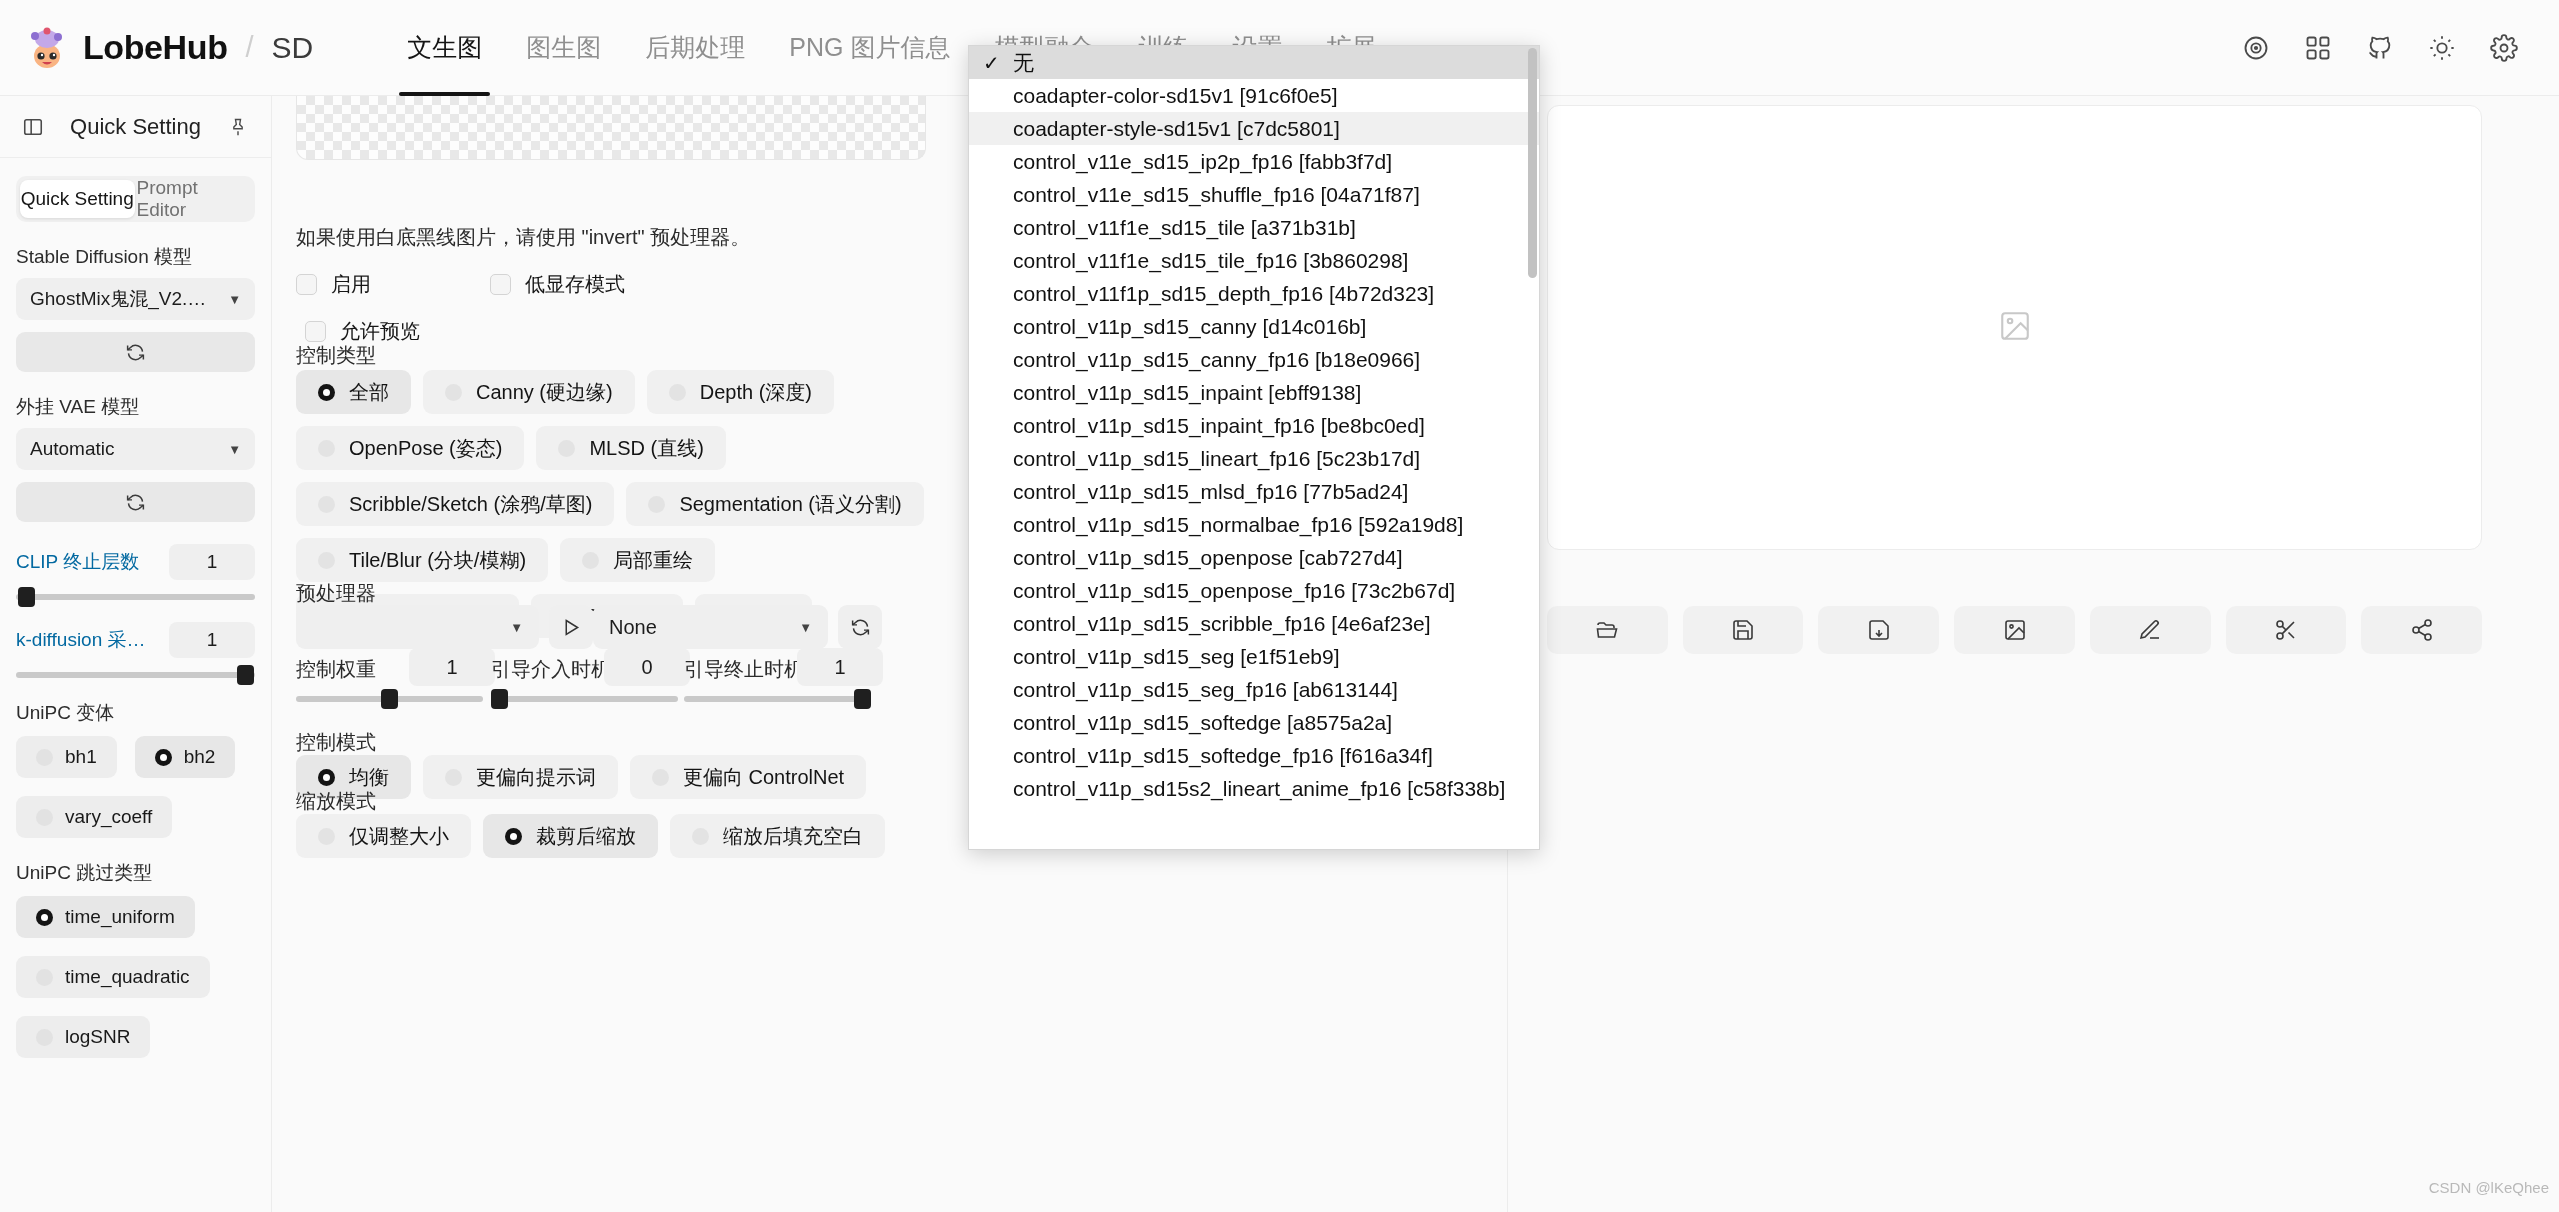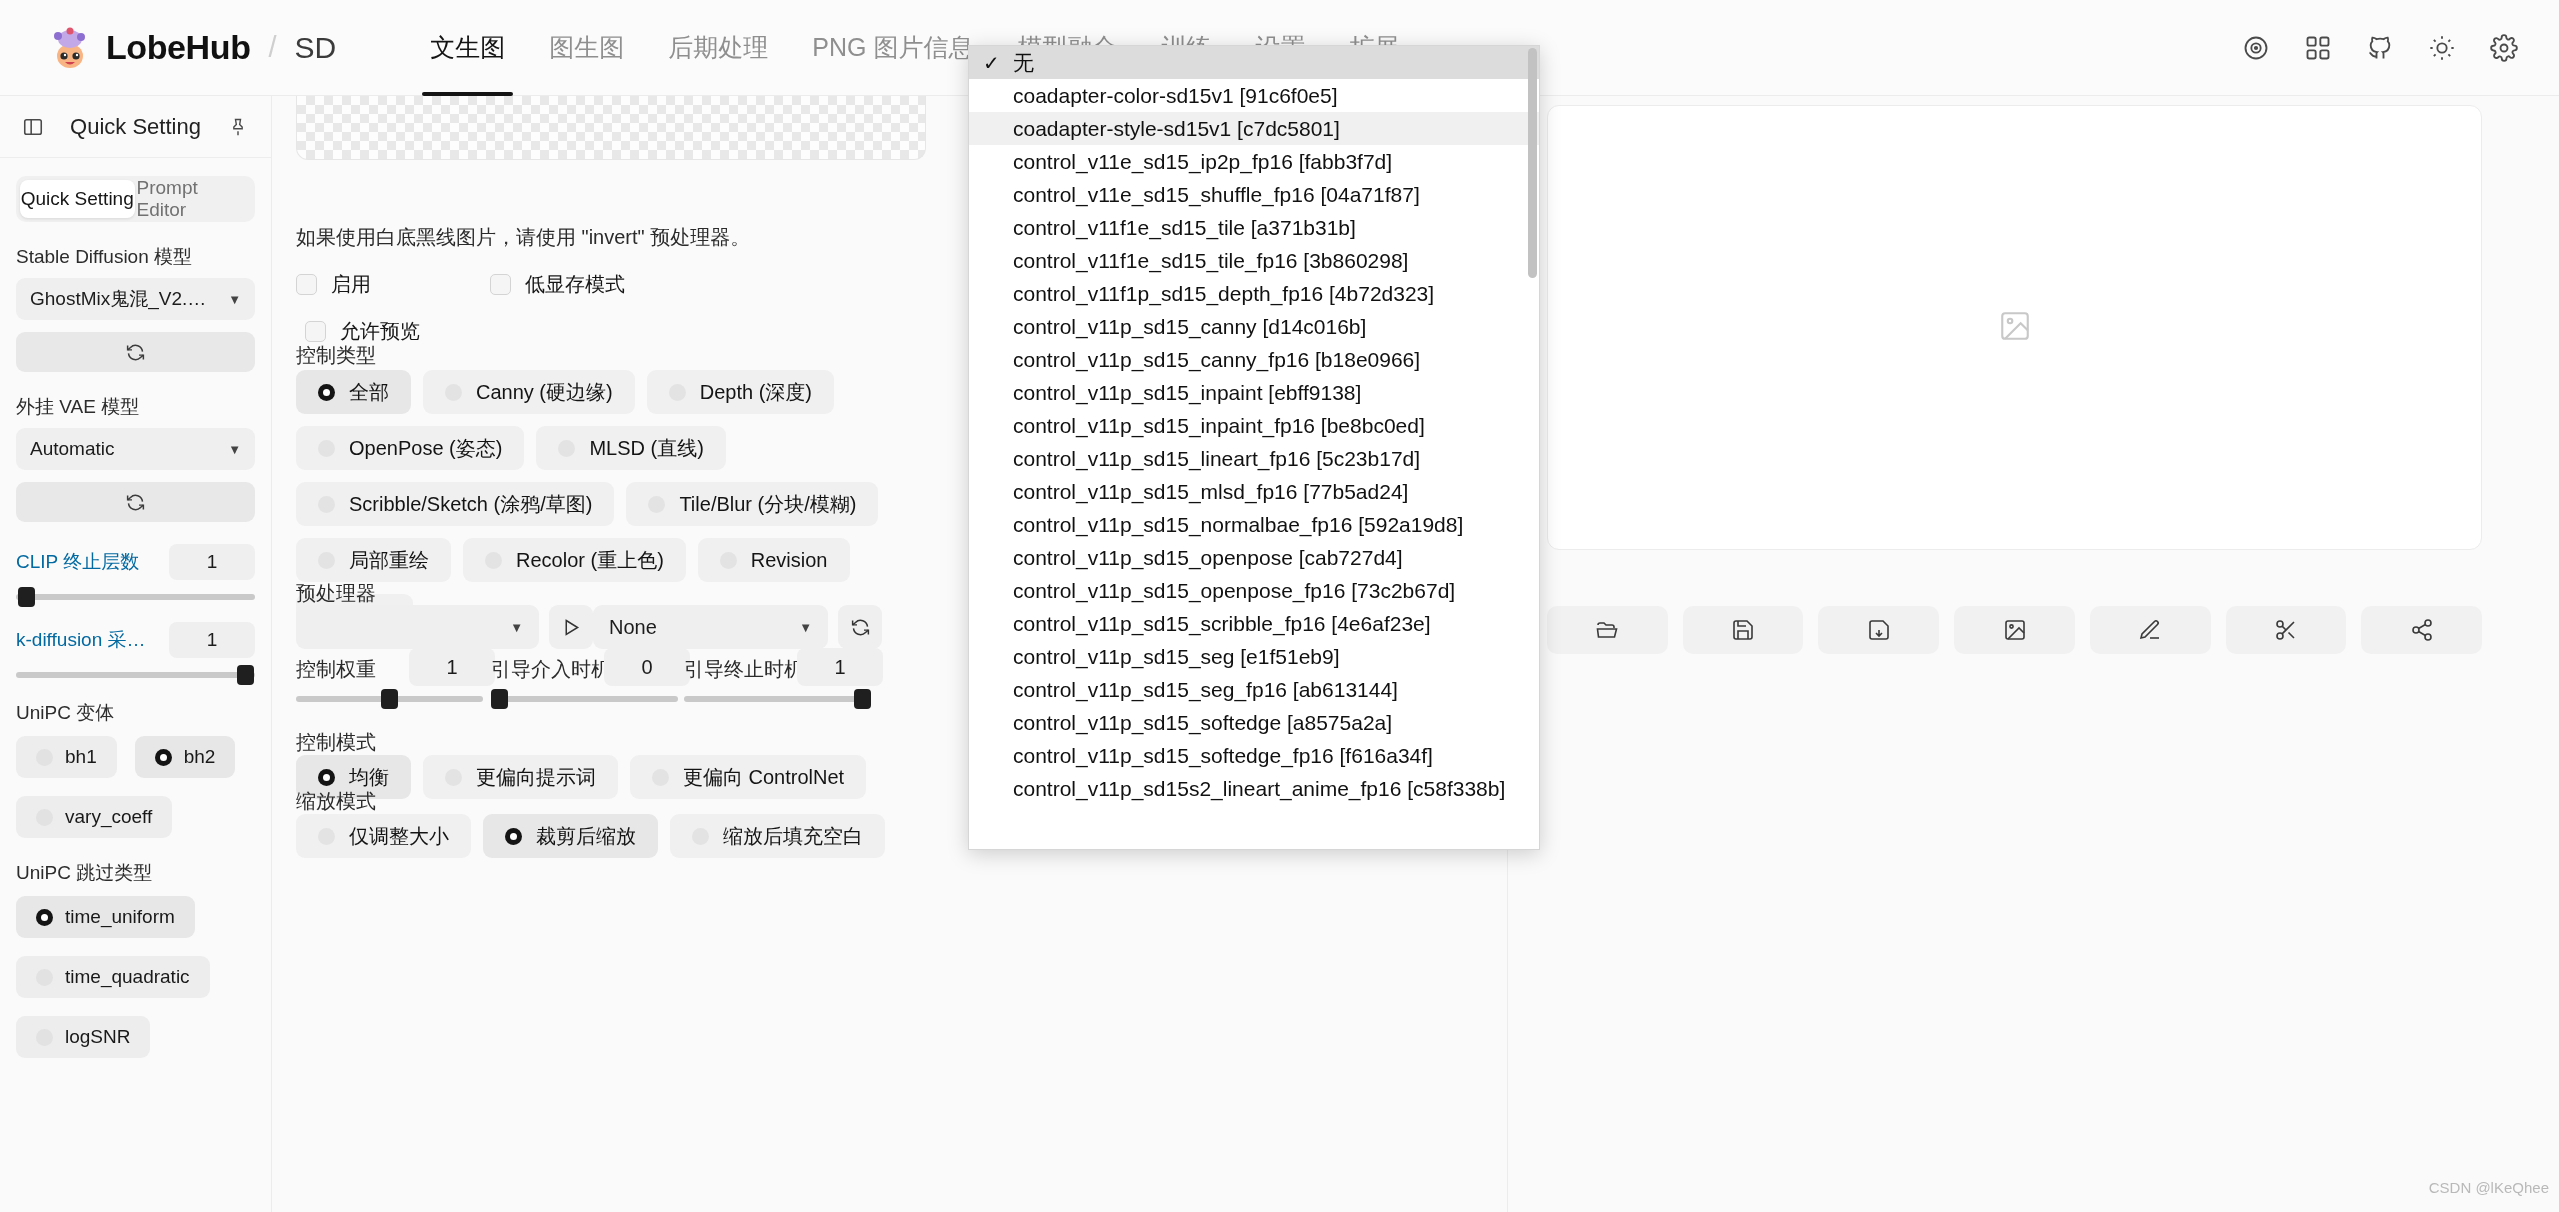--- a/index.html
+++ b/index.html
@@ -9,21 +9,21 @@
     background: #fafafa; overflow: hidden;
   }
   body { position: relative; }
 
   
   .header {
     position: absolute; top: 0; left: 0; width: 2559px; height: 96px;
     background: #fbfbfb; border-bottom: 1px solid #ececec;
     display: flex; align-items: center; z-index: 5;
   }
-  .brand { display: flex; align-items: center; padding-left: 48px; gap: 14px; }
+  .brand { display: flex; align-items: center; padding-left: 25px; gap: 14px; }
   .brand-logo { width: 44px; height: 44px; position: relative; }
   .brand-name { font-size: 34px; font-weight: bold; color: #111; letter-spacing: -0.4px; }
   .brand-sep { font-size: 29px; color: #cfcfcf; margin: 0 4px; }
   .brand-sub { font-size: 30px; color: #3b3b3b; font-weight: 400; }
 
   .nav { display: flex; align-items: stretch; height: 96px; margin-left: 72px; }
   .nav-tab {
     display: flex; align-items: center; justify-content: center;
     padding: 0 22px; font-size: 25px; color: #8f8f8f;
     position: relative; cursor: pointer; white-space: nowrap;
@@ -466,20 +466,24 @@
       <div class="ctl-pill">
           <span class="ctl-dot"></span>
           <span>MLSD (直线)</span>
         </div>
       <div class="ctl-pill">
           <span class="ctl-dot"></span>
           <span>Scribble/Sketch (涂鸦/草图)</span>
         </div>
       <div class="ctl-pill">
           <span class="ctl-dot"></span>
+          <span>Segmentation (语义分割)</span>
+        </div>
+      <div class="ctl-pill">
+          <span class="ctl-dot"></span>
           <span>Tile/Blur (分块/模糊)</span>
         </div>
       <div class="ctl-pill">
           <span class="ctl-dot"></span>
           <span>局部重绘</span>
         </div>
       <div class="ctl-pill">
           <span class="ctl-dot"></span>
           <span>Recolor (重上色)</span>
         </div>

